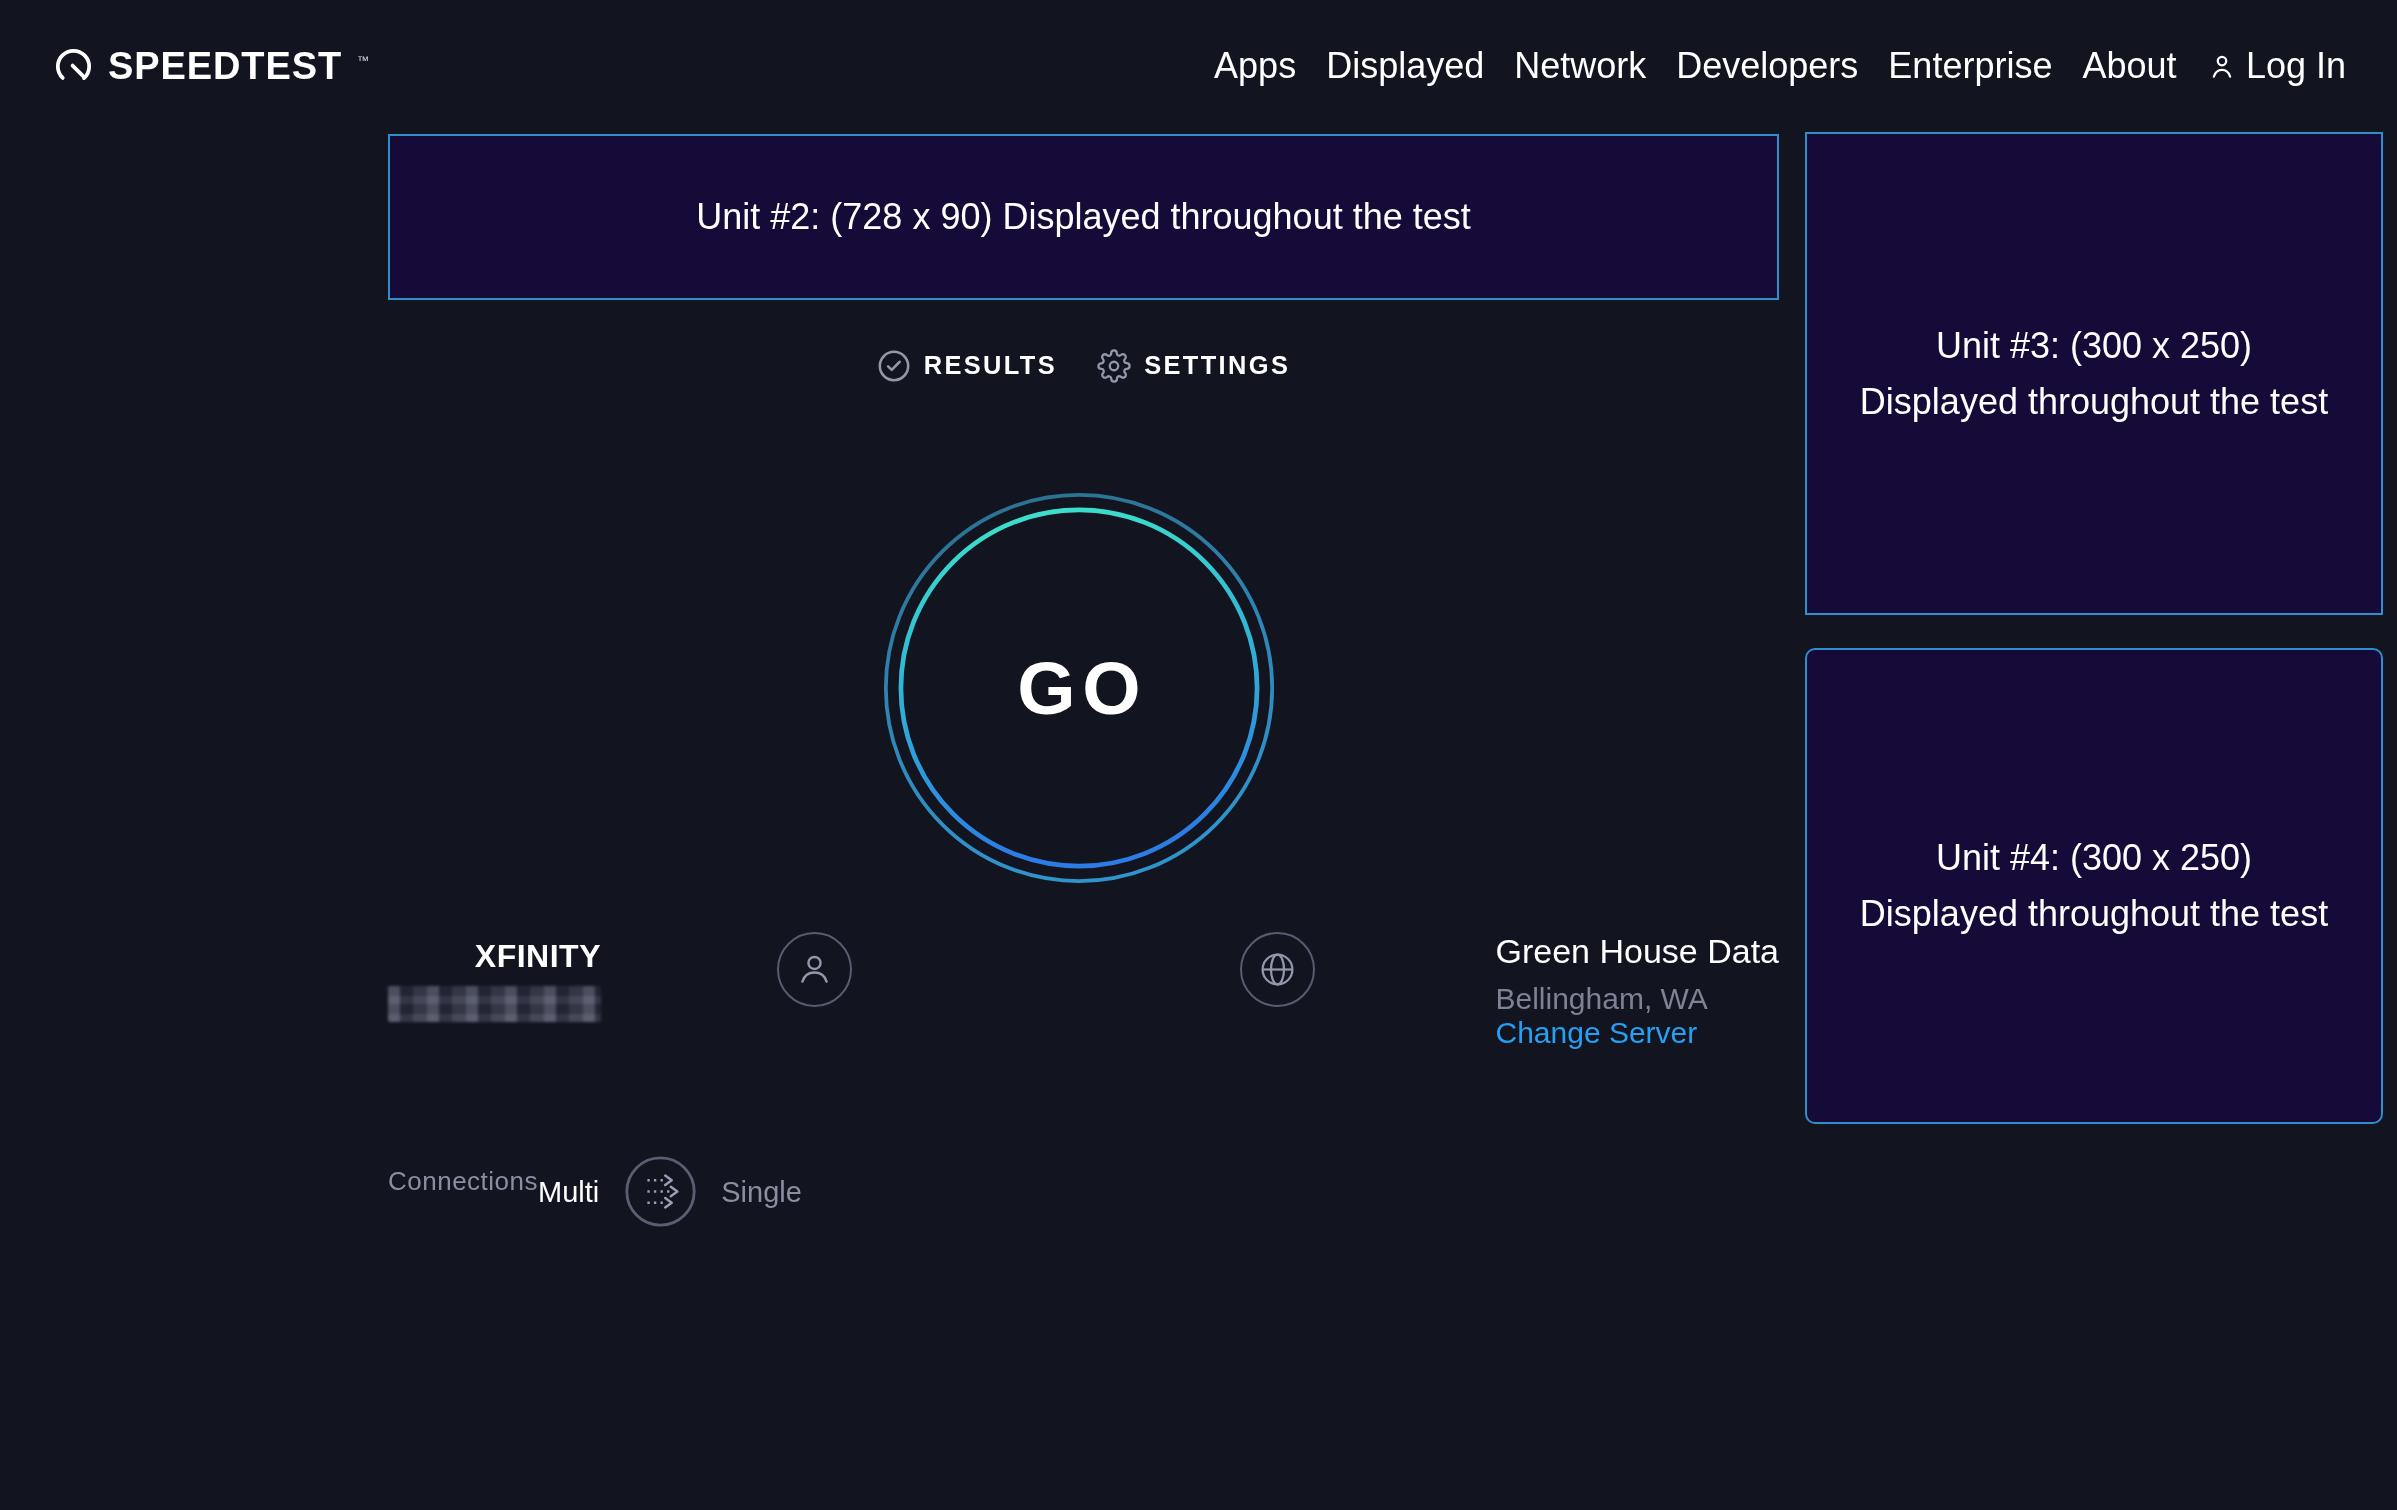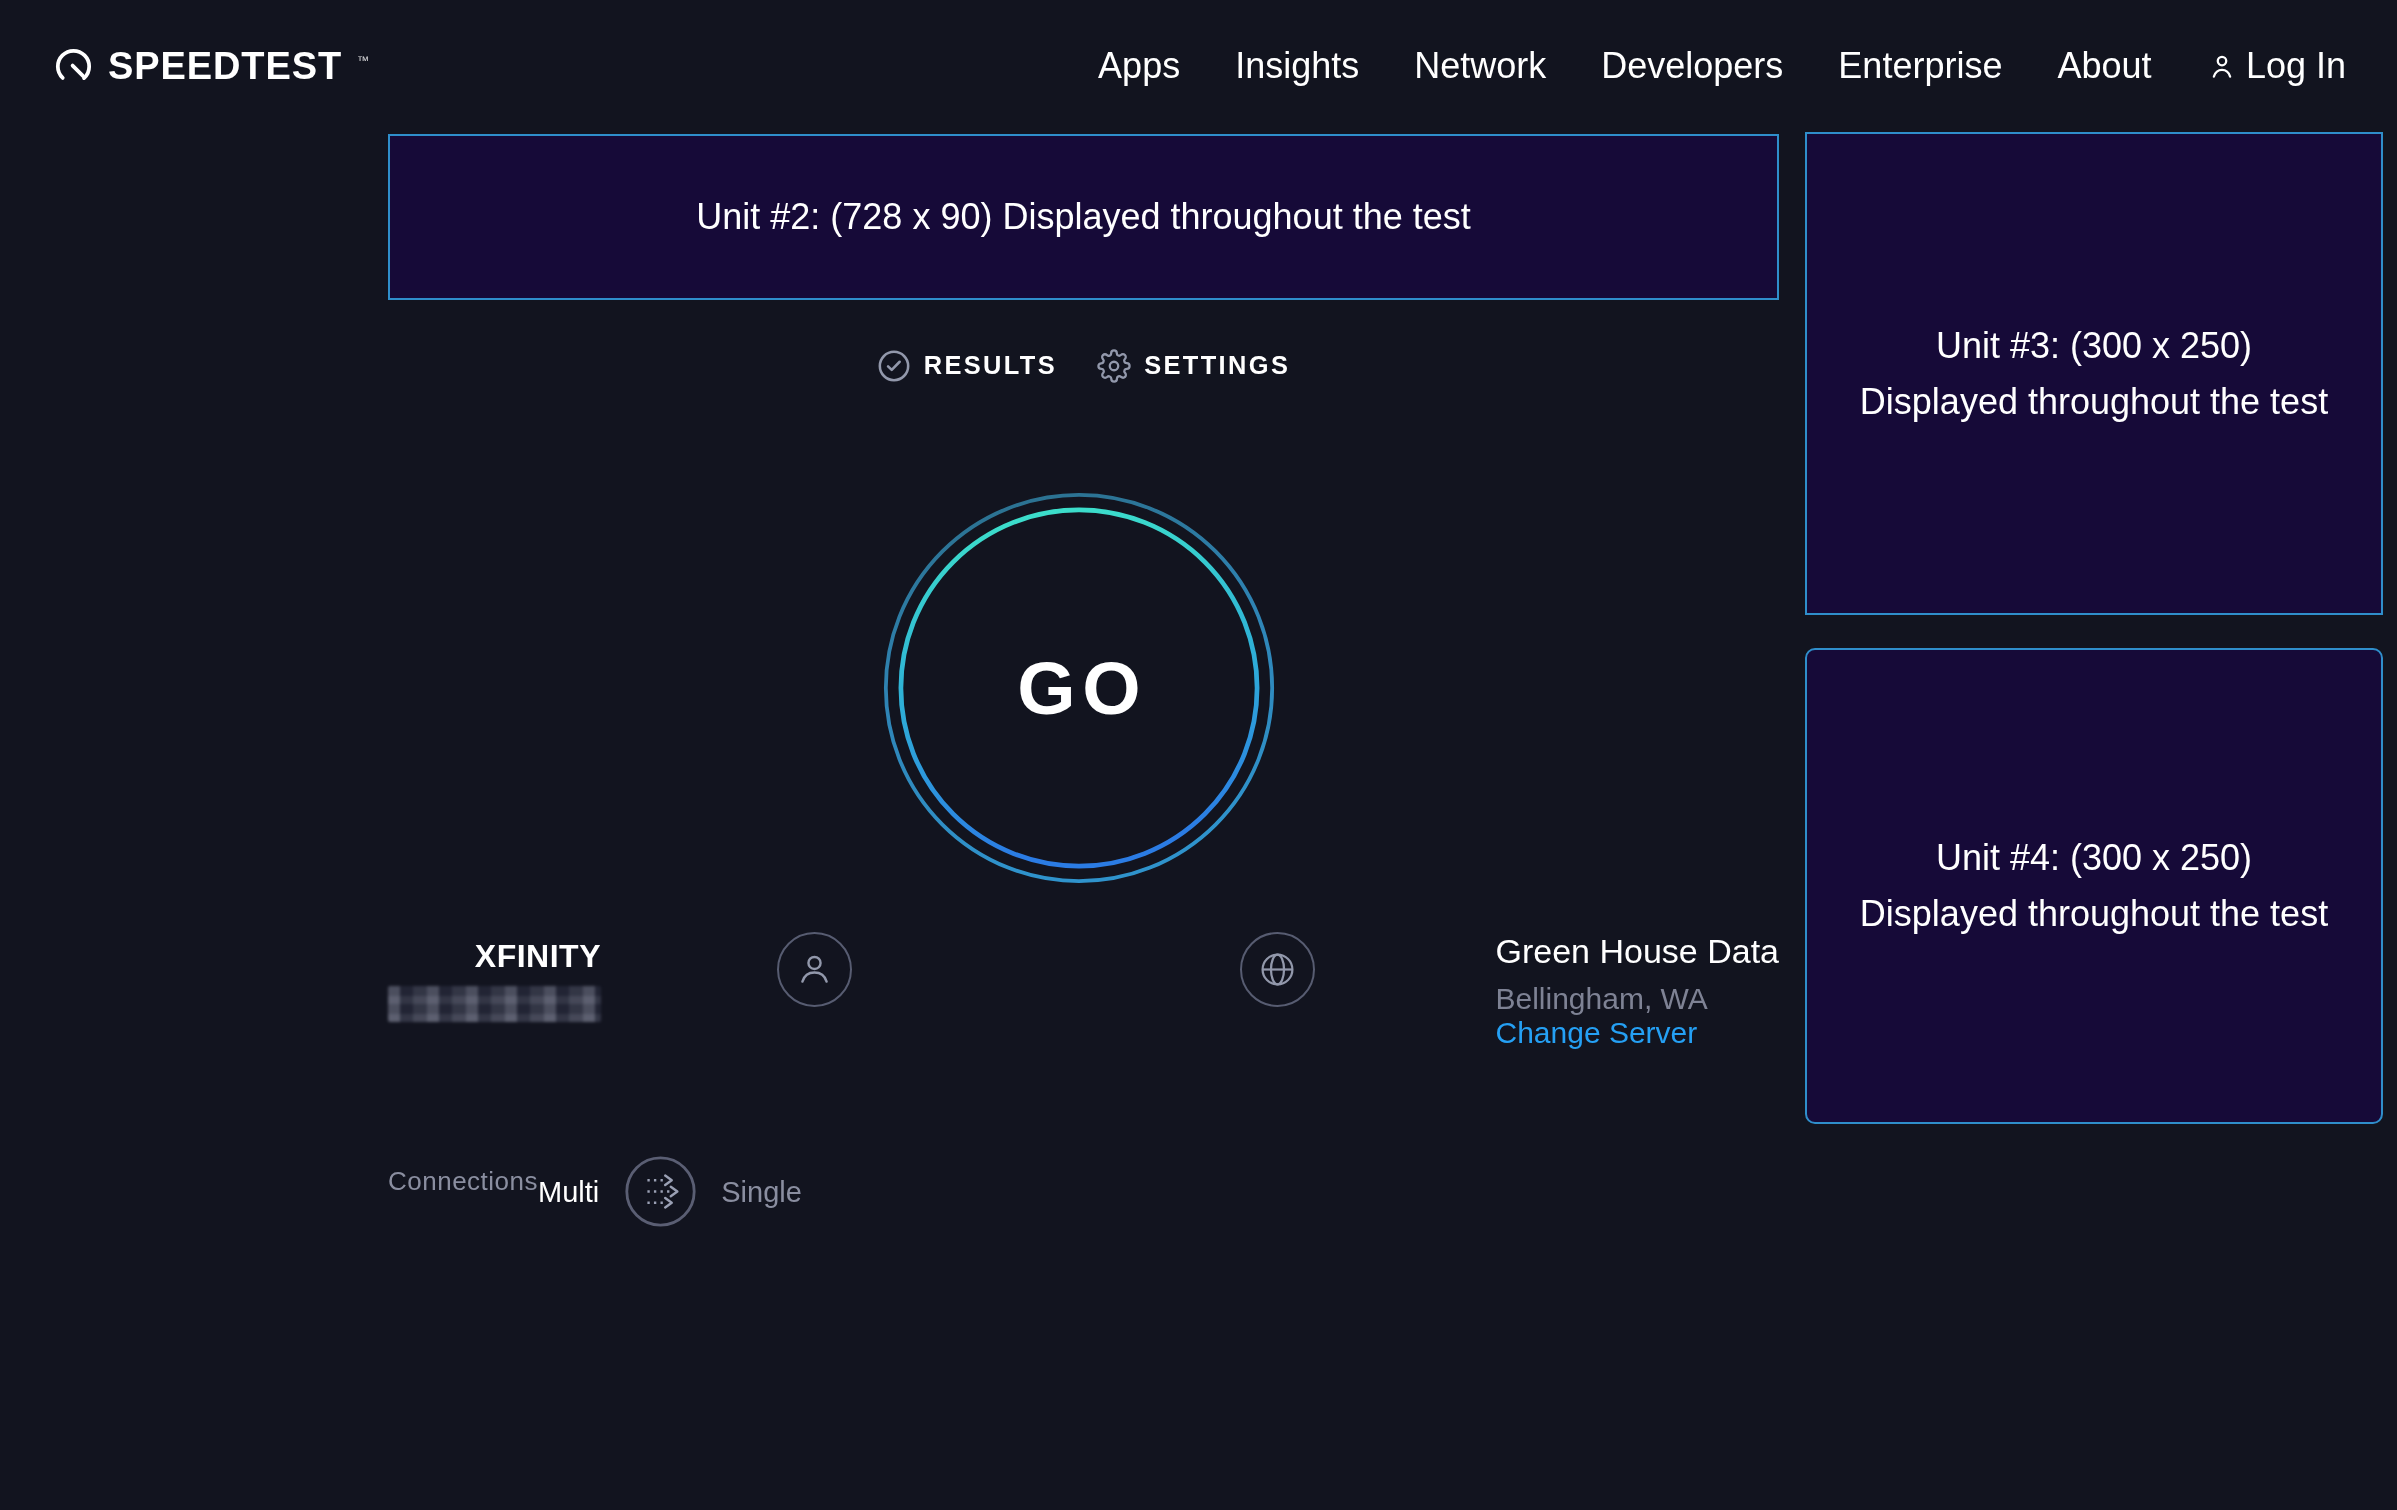--- a/index.html
+++ b/index.html
@@ -13,21 +13,21 @@
 
   
   .header {
     position:absolute; left:0; top:0; width:2397px; height:132px;
     display:flex; align-items:center; justify-content:space-between;
     padding:0 51px 0 52px; box-sizing:border-box;
   }
   .logo { display:flex; align-items:center; gap:13px; }
   .logo-text { font-size:38px; font-weight:700; letter-spacing:0.9px; color:#fff; }
   .logo-tm { font-size:12.2px; color:#fff; opacity:.85; align-self:flex-start; margin:9.4px 0 0 1.9px; }
-  .nav { display:flex; align-items:center; gap:55px; }
+  .nav { display:flex; align-items:center; gap:30px; }
   .nav-item { font-size:36px; color:#ffffff; font-weight:400; }
   .login { display:flex; align-items:center; gap:9.4px; }
 
   
   .ad {
     position:absolute; box-sizing:border-box;
     background:#160a38; border:2.8px solid #2f8ecb;
     display:flex; align-items:center; justify-content:center;
     text-align:center; color:#ffffff; font-size:36px; line-height:1.55;
   }
@@ -104,21 +104,21 @@
     <a class="logo clickable">
       <svg width="43" height="43" viewBox="0 0 48 48">
         <circle cx="24" cy="24" r="17.5" fill="none" stroke="#ffffff" stroke-width="4.2" stroke-linecap="round" stroke-dasharray="84 26" stroke-dashoffset="69.5"></circle>
         <line x1="23" y1="23" x2="34.5" y2="34.5" stroke="#ffffff" stroke-width="4.2" stroke-linecap="round"></line>
       </svg>
       <span class="logo-text">SPEEDTEST</span>
       <span class="logo-tm">™</span>
     </a>
     <div class="nav">
       <a class="nav-item clickable">Apps</a>
-      <a class="nav-item clickable">Insights</a>
+      <a class="nav-item clickable">Displayed</a>
       <a class="nav-item clickable">Network</a>
       <a class="nav-item clickable">Developers</a>
       <a class="nav-item clickable">Enterprise</a>
       <a class="nav-item clickable">About</a>
       <a class="nav-item login clickable">
         <svg width="30" height="30" viewBox="0 0 24 24">
           <circle cx="12" cy="8" r="3.4" fill="none" stroke="#ffffff" stroke-width="1.8"></circle>
           <path d="M5.5 20.5c1.1-3.6 3.6-5.4 6.5-5.4s5.4 1.8 6.5 5.4" fill="none" stroke="#ffffff" stroke-width="1.8" stroke-linecap="round"></path>
         </svg>
         <span>Log In</span>

